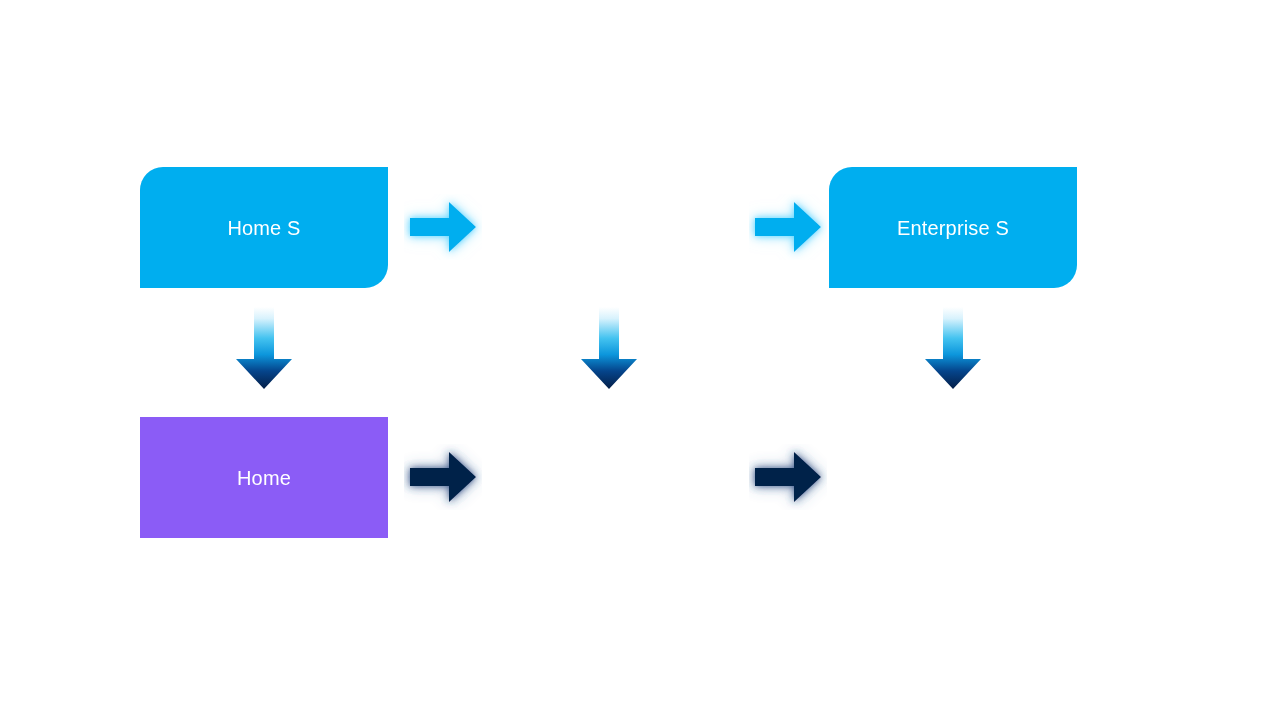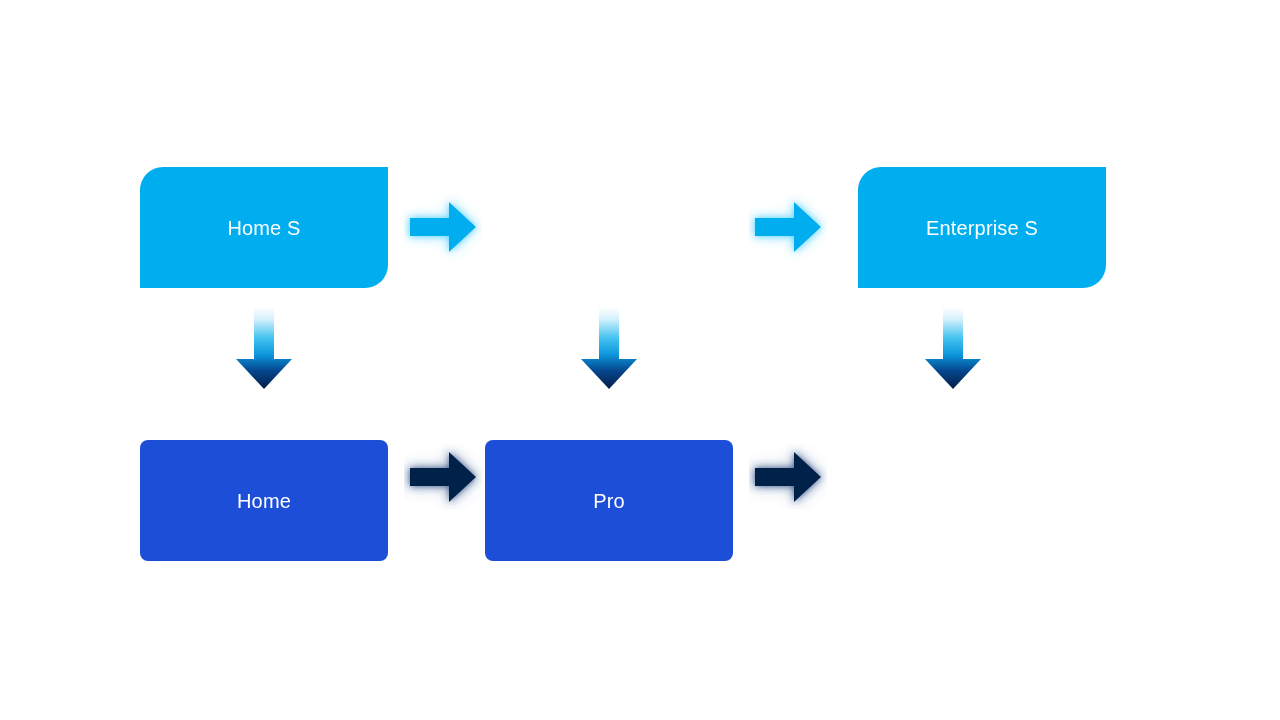--- a/index.html
+++ b/index.html
@@ -37,27 +37,27 @@
   .node-top {
     width: 248px;
     height: 121px;
     top: 167px;
     background: #00AEEF;
     border-radius: 23px 0 23px 0;
   }
   .node-bottom {
     width: 248px;
     height: 121px;
-    top: 440px;
-    background: #1d4ed8;
-    border-radius: 8px;
+    top: 417px;
+    background: #8b5cf6;
+    border-radius: 0;
   }
   .col-1 { left: 140px; }
   .col-2 { left: 485px; }
-  .col-3 { left: 829px; margin-left: 29px; }
+  .col-3 { left: 829px; }
 
   .node-label {
     display: block;
     pointer-events: none;
   }
 
   
   .h-arrow {
     position: absolute;
     width: 78px;
@@ -165,23 +165,20 @@
         </linearGradient>
       </defs>
       <path d="M22,2 L42,2 L42,54 L60,54 L32,84 L4,54 L22,54 Z" fill="url(#vgrad3)"></path>
     </svg>
   </div>
 
   <div class="node node-bottom col-1">
     <span class="node-label">Home</span>
   </div>
 
-  <div class="node node-bottom col-2">
-    <span class="node-label">Pro</span>
-  </div>
 
 
   <div class="h-arrow h-arrow-bot h-gap-1">
     <svg viewBox="0 0 78 66" xmlns="http://www.w3.org/2000/svg">
       <defs>
         <filter id="glowNavy1" x="-55%" y="-55%" width="210%" height="210%">
           <feDropShadow dx="0" dy="0" stdDeviation="3.8" flood-color="#27457E" flood-opacity="0.85"></feDropShadow>
           <feDropShadow dx="0" dy="0" stdDeviation="7" flood-color="#51709E" flood-opacity="0.45"></feDropShadow>
         </filter>
       </defs>

